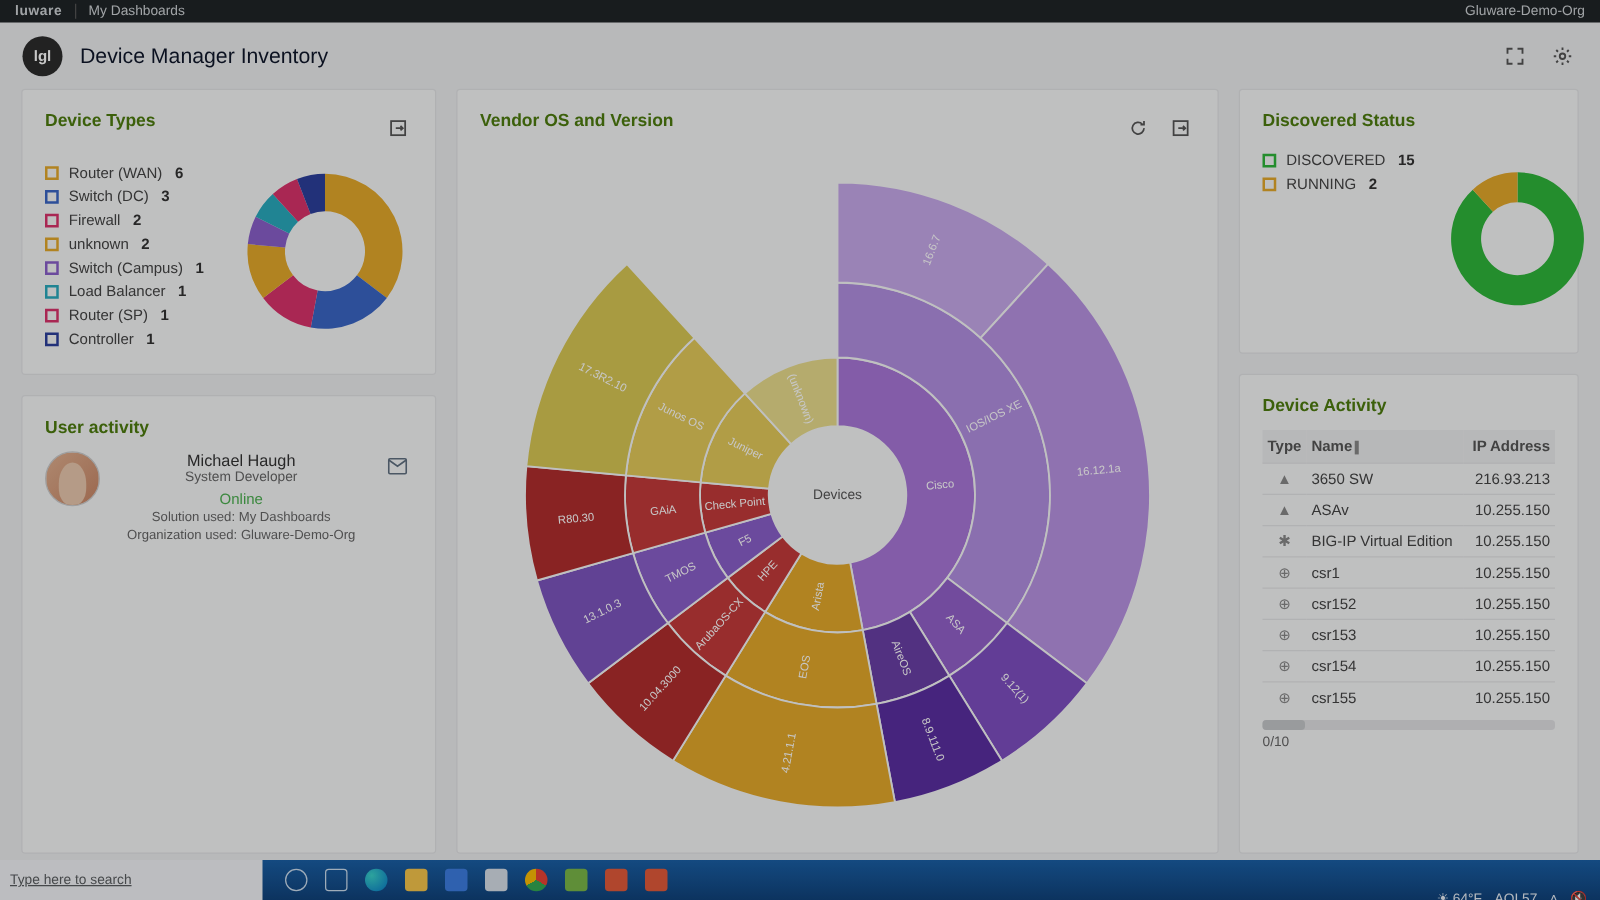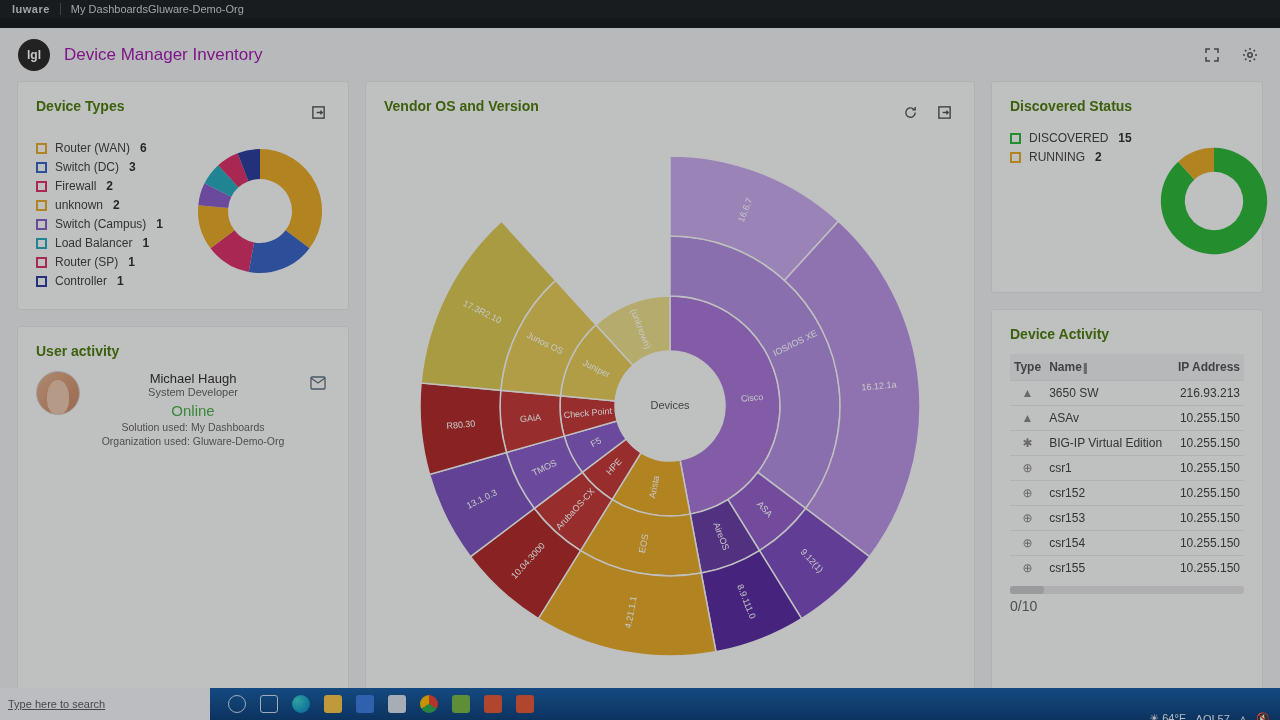--- a/index.html
+++ b/index.html
@@ -1,28 +1,28 @@
 <!DOCTYPE html>
 <html><head>
 <meta charset="utf-8">
 <style>
   * { box-sizing: border-box; margin: 0; padding: 0; font-family: "Segoe UI", Arial, sans-serif; }
   html,body { width:1280px; height:720px; overflow:hidden; background:#1b1f22; }
   
   body::after{content:"";position:fixed;inset:0;background:rgba(0,0,0,0.22);pointer-events:none;}
   
-  .topnav{height:18px;background:#1f2427;color:#cfd3d6;font-size:11px;display:flex;align-items:center;padding:0 12px;}
+  .topnav{height:18px;background:#1f2427;color:#cfd3d6;font-size:11px;display:flex;align-items:center;padding:0 12px;justify-content:space-between;}
   .topnav .left{display:flex;align-items:center;gap:10px;}
   .topnav .brand{font-weight:600;letter-spacing:.5px;}
   .divider-v{width:1px;height:12px;background:#555;}
   
   .page-bg{background:#ecedef;height:682px;padding:0;}
-  .page-head{height:54px;display:flex;align-items:center;padding:0 18px;gap:14px;margin-top:10px;}
+  .page-head{height:54px;display:flex;align-items:center;padding:0 18px;gap:14px;}
   .logo-circ{width:32px;height:32px;border-radius:50%;background:#2c2c2c;color:#fff;display:flex;align-items:center;justify-content:center;font-size:12px;font-weight:600;}
-  .page-title{font-size:17px;color:#a21caf;font-weight:500;}
+  .page-title{font-size:17px;color:#0f172a;font-weight:500;}
   .page-head .spacer{flex:1;}
   .icon-btn{width:24px;height:24px;display:flex;align-items:center;justify-content:center;cursor:pointer;color:#555;}
   
   .grid{display:flex;gap:18px;padding:0 18px;height:610px;}
   .col{display:flex;flex-direction:column;gap:18px;}
   .col.left{width:330px;}
   .col.mid{flex:1;min-width:0;}
   .col.right{width:270px;}
   .card{background:#f5f6f7;border-radius:2px;padding:16px 18px;box-shadow:0 0 0 1px rgba(0,0,0,.04);}
   .card h3{font-size:14px;color:#4d7c0f;font-weight:600;margin-bottom:12px;}
@@ -33,33 +33,33 @@
   .dt-body{display:flex;gap:10px;}
   .dt-legend{flex:1;}
   .total{font-size:13px;color:#444;text-align:right;margin-top:12px;}
   .total b{font-weight:700;color:#222;}
   
   .ua{display:flex;gap:12px;align-items:flex-start;text-align:center;}
   .avatar{width:44px;height:44px;border-radius:50%;background:linear-gradient(135deg,#e0b090,#c78565);border:1px solid #ccc;flex-shrink:0;position:relative;overflow:hidden;}
   .avatar::after{content:"";position:absolute;inset:8px 10px 0 10px;border-radius:50% 50% 40% 40%;background:#e8c7ad;}
   .ua .name{font-size:13px;color:#333;}
   .ua .role{font-size:11px;color:#666;}
-  .ua .status{font-size:15px;color:#4caf50;margin-top:4px;}
+  .ua .status{font-size:12px;color:#4caf50;margin-top:4px;}
   .ua .meta{font-size:10.5px;color:#666;margin-top:2px;}
   .mail{margin-left:auto;color:#607080;}
   
   .sun-wrap{display:flex;align-items:center;justify-content:center;height:540px;}
   
   .tbl{width:100%;font-size:12px;border-collapse:collapse;}
   .tbl th{color:#555;text-align:left;font-weight:600;padding:6px 4px;background:#ebeced;}
   .tbl td{padding:5px 4px;color:#444;border-top:1px solid #e3e4e6;white-space:nowrap;}
   .tbl td.ic{width:22px;text-align:center;color:#888;}
   .scrollbar{height:8px;background:#e0e1e3;margin-top:6px;border-radius:3px;position:relative;}
   .scrollbar::after{content:"";position:absolute;left:0;top:0;height:8px;width:34px;background:#c5c7ca;border-radius:3px;}
-  .pager{font-size:14px;color:#666;margin-top:4px;}
+  .pager{font-size:11px;color:#666;margin-top:4px;}
   .sortarr{font-size:9px;color:#888;margin-left:2px;}
   
   .taskbar{position:fixed;left:0;right:0;bottom:0;height:32px;background:linear-gradient(#1a5fa5,#10427a);display:flex;align-items:center;color:#e8eef5;font-size:11px;}
   .taskbar .search{background:#f1f3f6;color:#5a5d60;height:32px;flex:0 0 210px;display:flex;align-items:center;padding:0 8px;text-decoration:underline;}
   .tb-icons{display:flex;gap:14px;align-items:center;margin-left:18px;}
   .tb-ico{width:18px;height:18px;border-radius:3px;}
   .tb-right{margin-left:auto;display:flex;align-items:center;gap:10px;padding-right:10px;margin-top:29px;}
   .card.tall{height:100%;}
   .cardhead-icons{display:flex;gap:10px;}
 </style>

